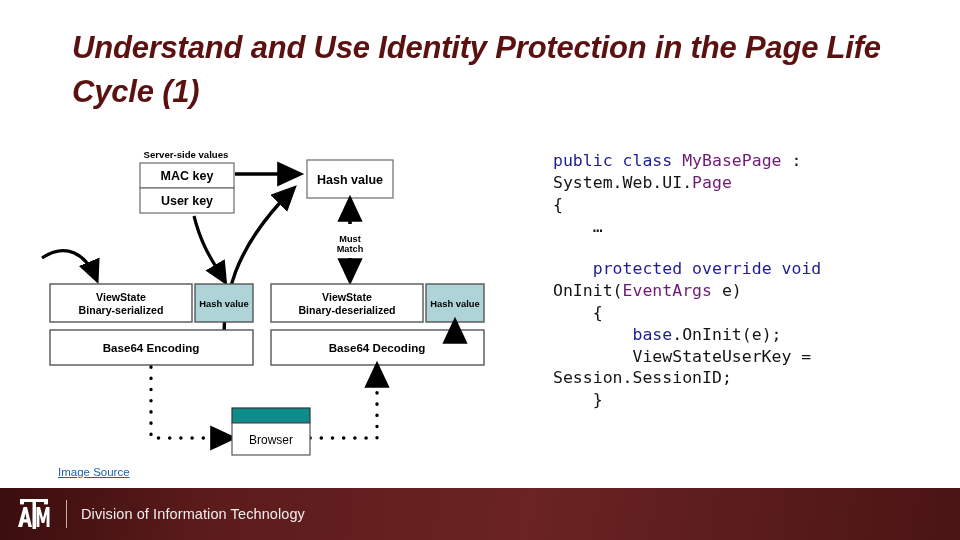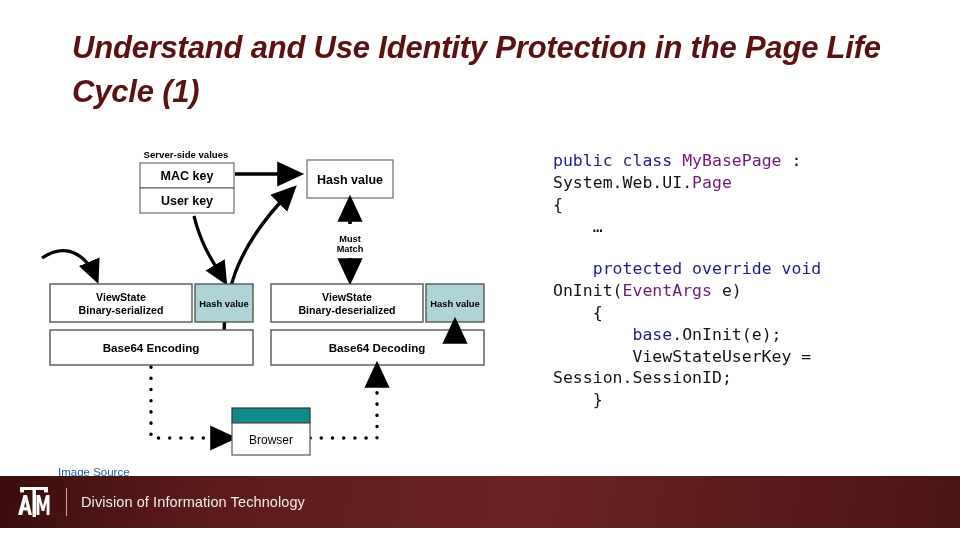--- a/index.html
+++ b/index.html
@@ -69,21 +69,21 @@
   .code-line { min-height: 8px; }
   .code-line.blank { height: 20px; }
   .kw   { color: #1D1D8F; }
   .typ  { color: #701a75; }
   .pln  { color: #141414; }
 
   
   .footer {
     position: absolute;
     left: 0;
-    bottom: 12px;
+    bottom: 0;
     width: 960px;
     height: 52px;
     background: linear-gradient(100deg, #3A0D0D 0%, #5C1B1B 22%, #6B2323 55%, #4A1414 100%);
     display: flex;
     align-items: center;
   }
   .footer-logo {
     margin-left: 14px;
     width: 40px;
     height: 34px;

